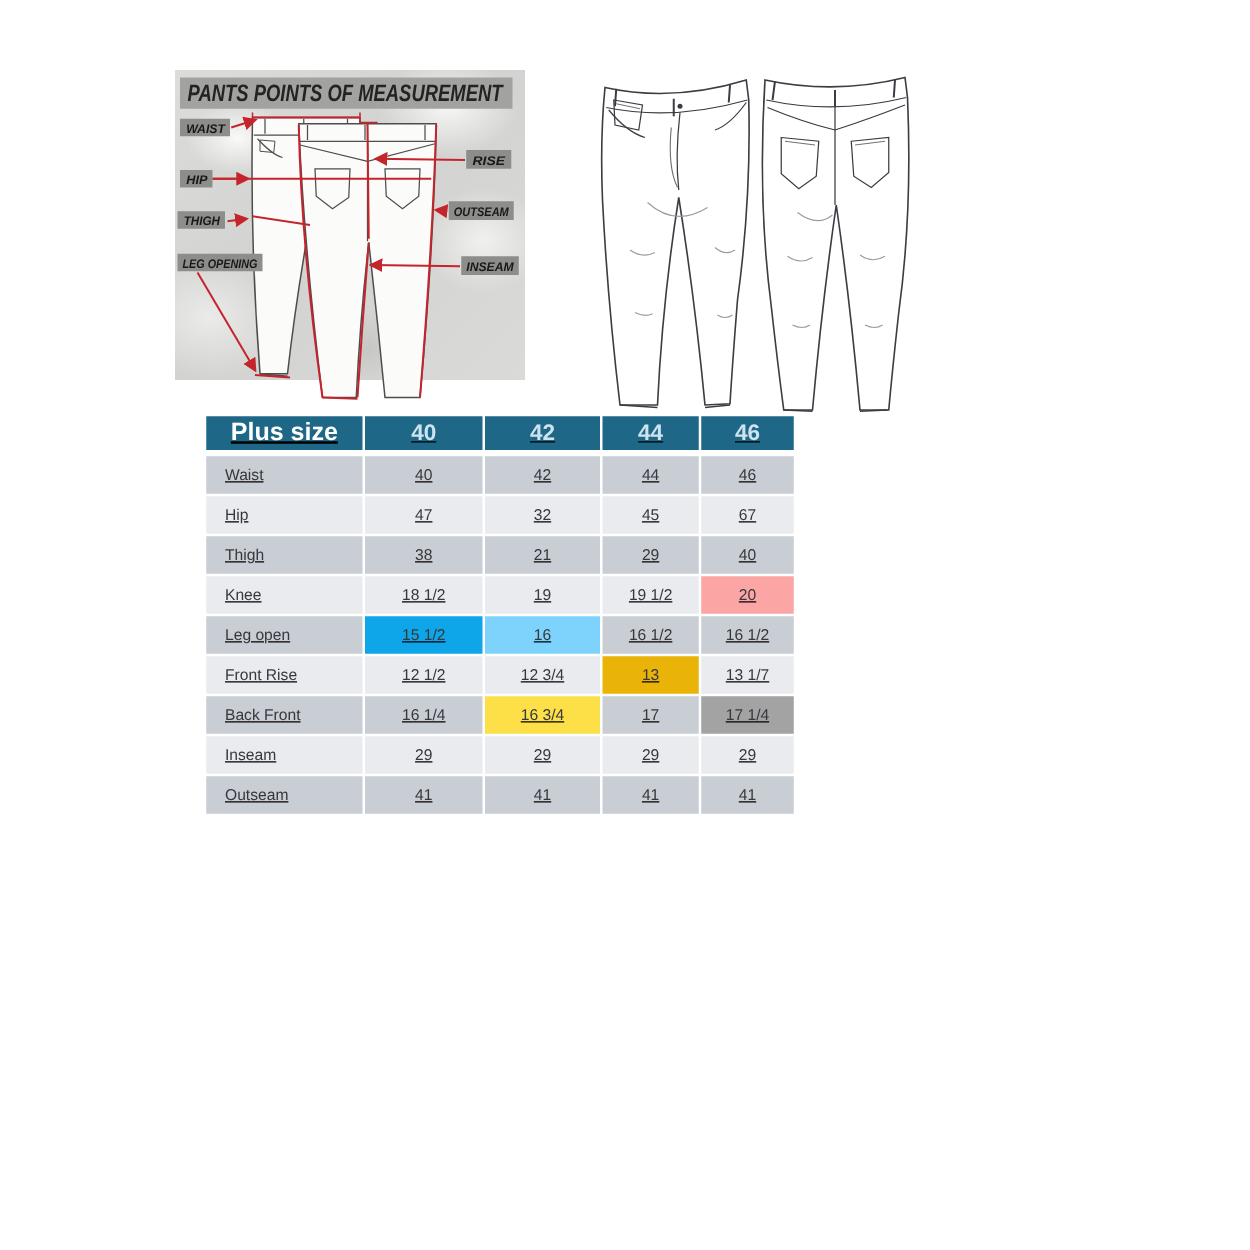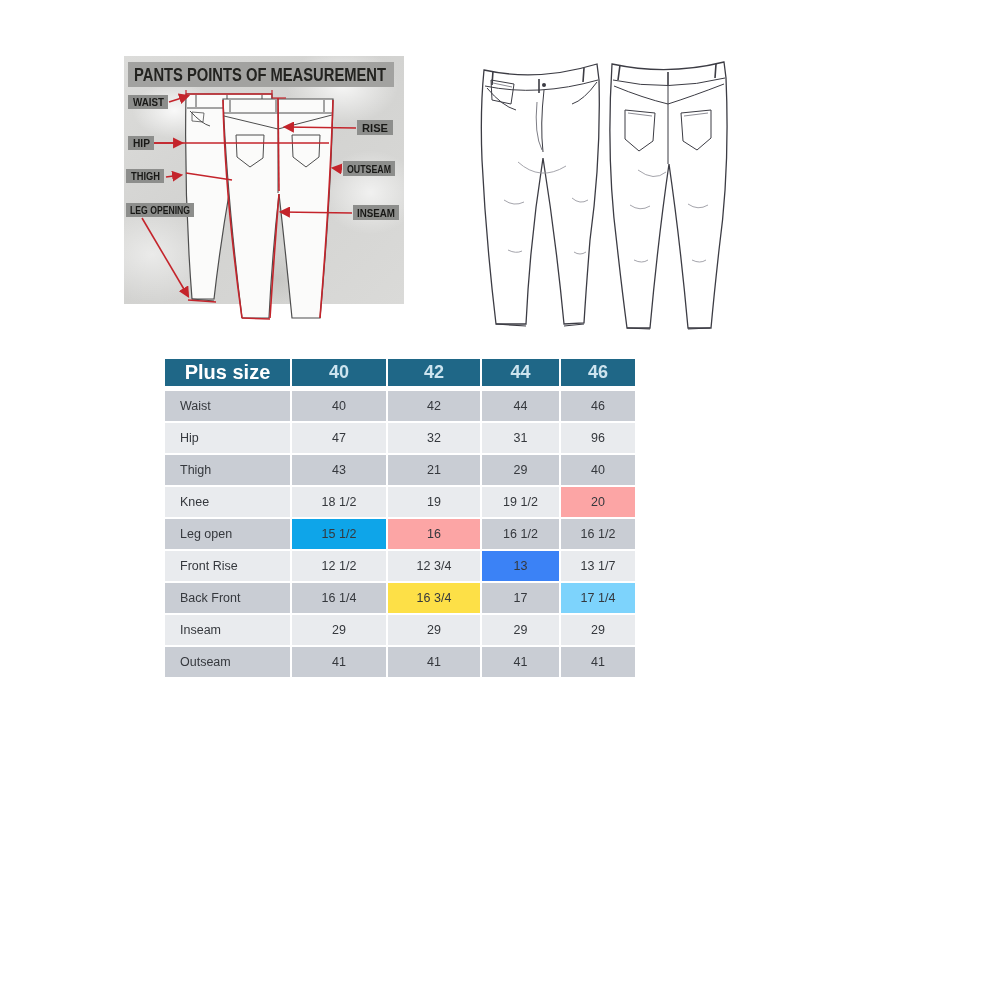--- a/index.html
+++ b/index.html
@@ -1,39 +1,40 @@
 <!DOCTYPE html>
 <html><head>
 <meta charset="utf-8">
 <style>
   html,body{margin:0;padding:0;background:#fff;}
   body{font-family:"Liberation Sans",sans-serif;}
   .stage{position:relative;width:1000px;height:1000px;background:#ffffff;overflow:hidden;}
 
   
   .diagram{
-    position:absolute;left:124px;top:56px;width:280px;height:248px;
+    position:absolute;left:140px;top:56px;width:280px;height:248px;
     background:
       radial-gradient(60px 40px at 18% 22%, rgba(255,255,255,.85), rgba(255,255,255,0) 70%),
       radial-gradient(80px 55px at 78% 12%, rgba(255,255,255,.8), rgba(255,255,255,0) 70%),
       radial-gradient(70px 60px at 88% 55%, rgba(255,255,255,.65), rgba(255,255,255,0) 70%),
       radial-gradient(90px 70px at 10% 80%, rgba(255,255,255,.55), rgba(255,255,255,0) 70%),
       radial-gradient(50px 45px at 55% 90%, rgba(170,170,166,.35), rgba(255,255,255,0) 70%),
       radial-gradient(60px 40px at 40% 35%, rgba(176,176,172,.30), rgba(255,255,255,0) 70%),
       linear-gradient(135deg,#dcdcda 0%,#d2d2d0 45%,#dadad8 100%);
+    font-style: italic;
   }
   .diagram svg{position:absolute;left:0;top:0;}
   .dg-title{font-weight:bold;font-size:19px;fill:#232320;}
   .dg-label{font-weight:bold;font-size:10px;fill:#181816;}
 
   
   .flats{position:absolute;left:478px;top:40px;width:252px;height:300px;}
 
   
-  .sizechart{position:absolute;left:165px;top:359px;width:470px;}
+  .sizechart{position:absolute;left:165px;top:333px;width:470px;text-decoration:underline;}
   .chart-grid{display:grid;grid-template-columns:125px 94px 92px 77px 74px;column-gap:2px;}
   .chart-head .cell{
     height:27px;display:flex;align-items:center;justify-content:center;
   }
   .chart-head .cell.first{justify-content:center;font-size:20px;font-weight:bold;color:#ffffff;}
   .chart-head .cell.num{font-size:18px;font-weight:600;color:#cde4ef;}
   .chart-body{margin-top:5px;row-gap:2px;}
   .chart-body .cell{
     height:30px;display:flex;align-items:center;justify-content:center;
     font-size:12.5px;color:#35383d;
@@ -190,52 +191,52 @@
 
       <div class="cell label" style="background:#c9cdd4">Waist</div>
       <div class="cell" style="background:#c9cdd4">40</div>
       <div class="cell" style="background:#c9cdd4">42</div>
       <div class="cell" style="background:#c9cdd4">44</div>
       <div class="cell" style="background:#c9cdd4">46</div>
 
       <div class="cell label" style="background:#e9ebee">Hip</div>
       <div class="cell" style="background:#e9ebee">47</div>
       <div class="cell" style="background:#e9ebee">32</div>
-      <div class="cell" style="background:#e9ebee">31</div>
-      <div class="cell" style="background:#e9ebee">96</div>
+      <div class="cell" style="background:#e9ebee">45</div>
+      <div class="cell" style="background:#e9ebee">67</div>
 
       <div class="cell label" style="background:#c9cdd4">Thigh</div>
-      <div class="cell" style="background:#c9cdd4">43</div>
+      <div class="cell" style="background:#c9cdd4">38</div>
       <div class="cell" style="background:#c9cdd4">21</div>
       <div class="cell" style="background:#c9cdd4">29</div>
       <div class="cell" style="background:#c9cdd4">40</div>
 
       <div class="cell label" style="background:#e9ebee">Knee</div>
       <div class="cell" style="background:#e9ebee">18 1/2</div>
       <div class="cell" style="background:#e9ebee">19</div>
       <div class="cell" style="background:#e9ebee">19 1/2</div>
       <div class="cell" style="background:#fca5a5">20</div>
 
       <div class="cell label" style="background:#c9cdd4">Leg open</div>
       <div class="cell" style="background:#0ea5e9">15 1/2</div>
-      <div class="cell" style="background:#fca5a5">16</div>
+      <div class="cell" style="background:#7dd3fc">16</div>
       <div class="cell" style="background:#c9cdd4">16 1/2</div>
       <div class="cell" style="background:#c9cdd4">16 1/2</div>
 
       <div class="cell label" style="background:#e9ebee">Front Rise</div>
       <div class="cell" style="background:#e9ebee">12 1/2</div>
       <div class="cell" style="background:#e9ebee">12 3/4</div>
-      <div class="cell" style="background:#3b82f6">13</div>
+      <div class="cell" style="background:#eab308">13</div>
       <div class="cell" style="background:#e9ebee">13 1/7</div>
 
       <div class="cell label" style="background:#c9cdd4">Back Front</div>
       <div class="cell" style="background:#c9cdd4">16 1/4</div>
       <div class="cell" style="background:#fde047">16 3/4</div>
       <div class="cell" style="background:#c9cdd4">17</div>
-      <div class="cell" style="background:#7dd3fc">17 1/4</div>
+      <div class="cell" style="background:#a3a3a3">17 1/4</div>
 
       <div class="cell label" style="background:#e9ebee">Inseam</div>
       <div class="cell" style="background:#e9ebee">29</div>
       <div class="cell" style="background:#e9ebee">29</div>
       <div class="cell" style="background:#e9ebee">29</div>
       <div class="cell" style="background:#e9ebee">29</div>
 
       <div class="cell label" style="background:#c9cdd4">Outseam</div>
       <div class="cell" style="background:#c9cdd4">41</div>
       <div class="cell" style="background:#c9cdd4">41</div>

